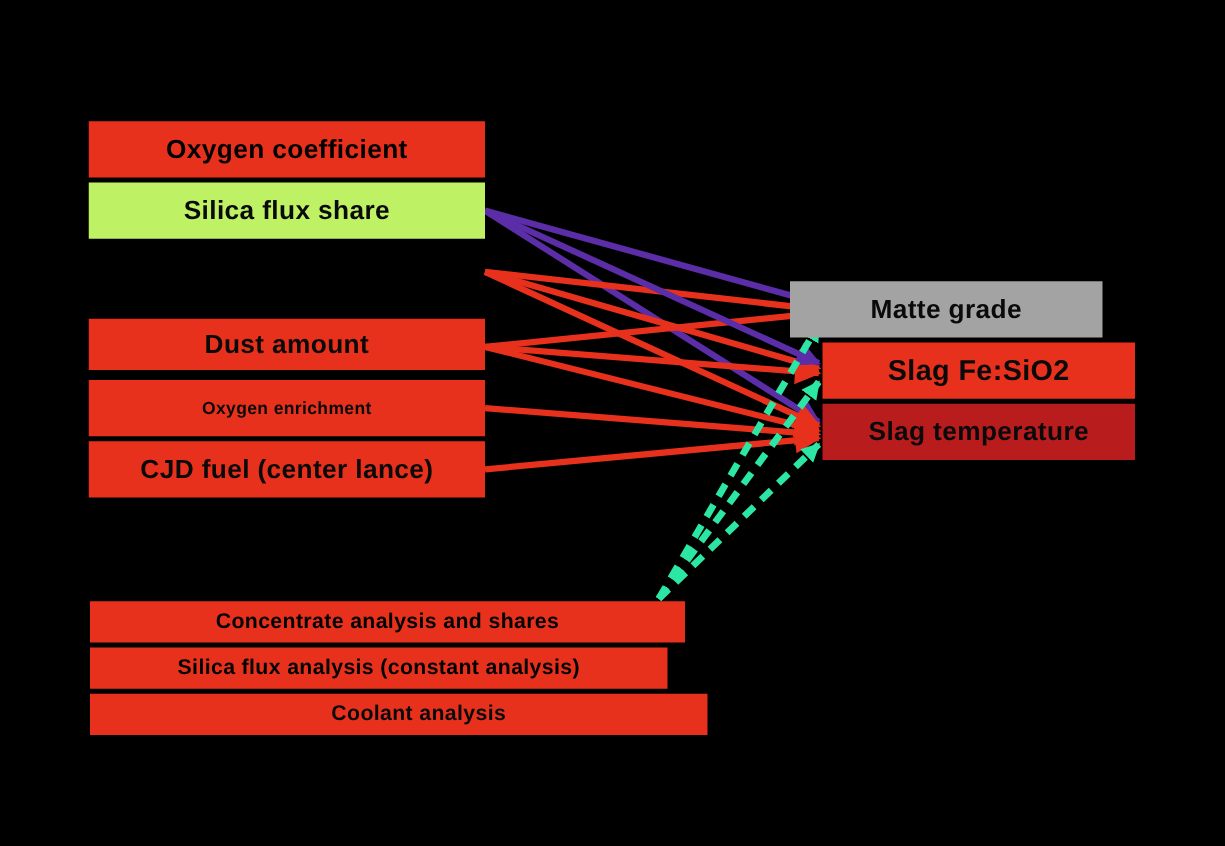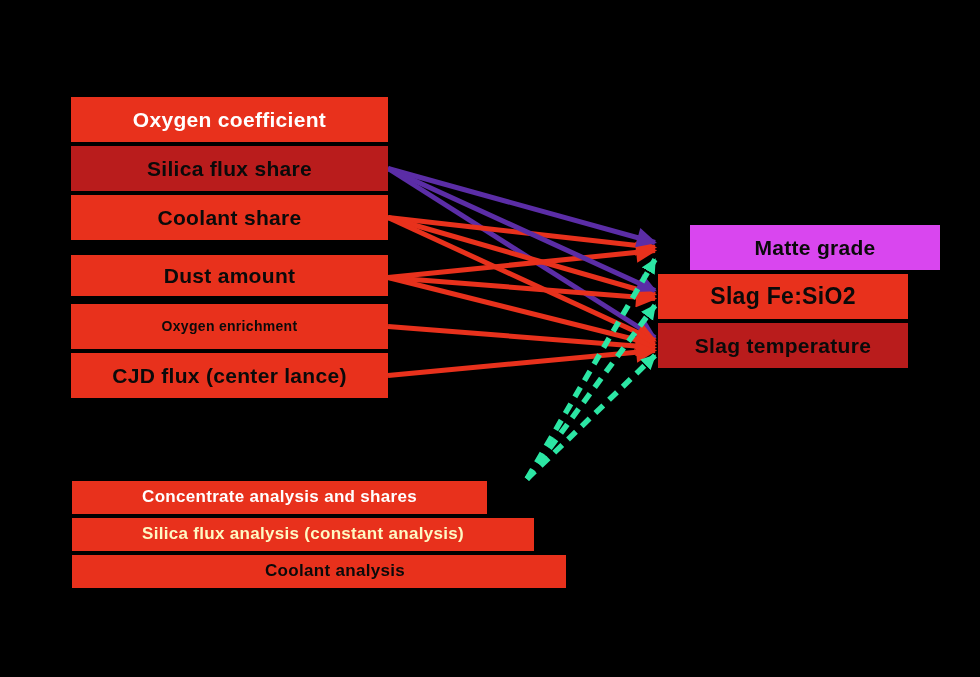--- a/index.html
+++ b/index.html
@@ -37,25 +37,24 @@
       <line x1="388" y1="277.5" x2="655" y2="298.5" stroke="#e8311c" stroke-width="5" marker-end="url(#head-red)"></line>
       <line x1="388" y1="277.5" x2="655" y2="344.5" stroke="#e8311c" stroke-width="5" marker-end="url(#head-red)"></line>
       <line x1="388" y1="326.5" x2="655" y2="347.5" stroke="#e8311c" stroke-width="5" marker-end="url(#head-red)"></line>
       <line x1="388" y1="375.5" x2="655" y2="350.5" stroke="#e8311c" stroke-width="5" marker-end="url(#head-red)"></line>
       <line x1="388" y1="168.5" x2="655" y2="242.5" stroke="#5b2da6" stroke-width="5" marker-end="url(#head-purple)"></line>
       <line x1="388" y1="168.5" x2="655" y2="290.5" stroke="#5b2da6" stroke-width="5" marker-end="url(#head-purple)"></line>
       <line x1="527" y1="479" x2="655" y2="259.5" stroke="#2ce6a4" stroke-width="5.5" stroke-dasharray="11 8" marker-end="url(#head-teal)"></line>
       <line x1="527" y1="479" x2="655" y2="305.5" stroke="#2ce6a4" stroke-width="5.5" stroke-dasharray="11 8" marker-end="url(#head-teal)"></line>
       <line x1="527" y1="479" x2="655" y2="355.5" stroke="#2ce6a4" stroke-width="5.5" stroke-dasharray="11 8" marker-end="url(#head-teal)"></line>
     </svg>
-<div class="node" style="left: 71px; top: 97px; width: 317px; height: 45px; font-size: 21px; background: rgb(232, 49, 28); color: #ffffff;">Oxygen coefficient</div>
-    <div class="node" style="left: 71px; top: 146px; width: 317px; height: 45px; font-size: 21px; background: #b91c1c; color: rgb(10, 10, 10);">Silica flux share</div>
-    <div class="node" style="left: 71px; top: 195px; width: 317px; height: 45px; font-size: 21px; background: rgb(232, 49, 28); color: rgb(10, 10, 10);">Coolant share</div>
+<div class="node" style="left: 71px; top: 97px; width: 317px; height: 45px; font-size: 21px; background: rgb(232, 49, 28); color: #000000;">Oxygen coefficient</div>
+    <div class="node" style="left: 71px; top: 146px; width: 317px; height: 45px; font-size: 21px; background: #bef264; color: rgb(10, 10, 10);">Silica flux share</div>
     <div class="node" style="left: 71px; top: 255px; width: 317px; height: 41px; font-size: 21px; background: rgb(232, 49, 28); color: rgb(10, 10, 10);">Dust amount</div>
     <div class="node" style="left: 71px; top: 304px; width: 317px; height: 45px; font-size: 14px; background: rgb(232, 49, 28); color: rgb(10, 10, 10);">Oxygen enrichment</div>
-    <div class="node" style="left: 71px; top: 353px; width: 317px; height: 45px; font-size: 21px; background: rgb(232, 49, 28); color: rgb(10, 10, 10);">CJD flux (center lance)</div>
-    <div class="node" style="left: 72px; top: 481px; width: 415px; height: 33px; font-size: 17px; background: rgb(232, 49, 28); color: #ffffff;">Concentrate analysis and shares</div>
-    <div class="node" style="left: 72px; top: 518px; width: 462px; height: 33px; font-size: 17px; background: rgb(232, 49, 28); color: #fef9c3;">Silica flux analysis (constant analysis)</div>
+    <div class="node" style="left: 71px; top: 353px; width: 317px; height: 45px; font-size: 21px; background: rgb(232, 49, 28); color: rgb(10, 10, 10);">CJD fuel (center lance)</div>
+    <div class="node" style="left: 72px; top: 481px; width: 476px; height: 33px; font-size: 17px; background: rgb(232, 49, 28); color: #000000;">Concentrate analysis and shares</div>
+    <div class="node" style="left: 72px; top: 518px; width: 462px; height: 33px; font-size: 17px; background: rgb(232, 49, 28); color: #000000;">Silica flux analysis (constant analysis)</div>
     <div class="node" style="left: 72px; top: 555px; width: 462px; height: 33px; font-size: 17px; background: rgb(232, 49, 28); color: rgb(10, 10, 10); padding-left: 32px;">Coolant analysis</div>
-    <div class="node" style="left: 690px; top: 225px; width: 250px; height: 45px; font-size: 21px; background: #d946ef; color: rgb(10, 10, 10);">Matte grade</div>
+    <div class="node" style="left: 632px; top: 225px; width: 250px; height: 45px; font-size: 21px; background: #a3a3a3; color: rgb(10, 10, 10);">Matte grade</div>
     <div class="node" style="left: 658px; top: 274px; width: 250px; height: 45px; font-size: 23px; background: rgb(232, 49, 28); color: rgb(10, 10, 10);">Slag Fe:SiO2</div>
     <div class="node" style="left: 658px; top: 323px; width: 250px; height: 45px; font-size: 21px; background: #b91c1c; color: rgb(10, 10, 10);">Slag temperature</div>
   </div>
 
 </body></html>

